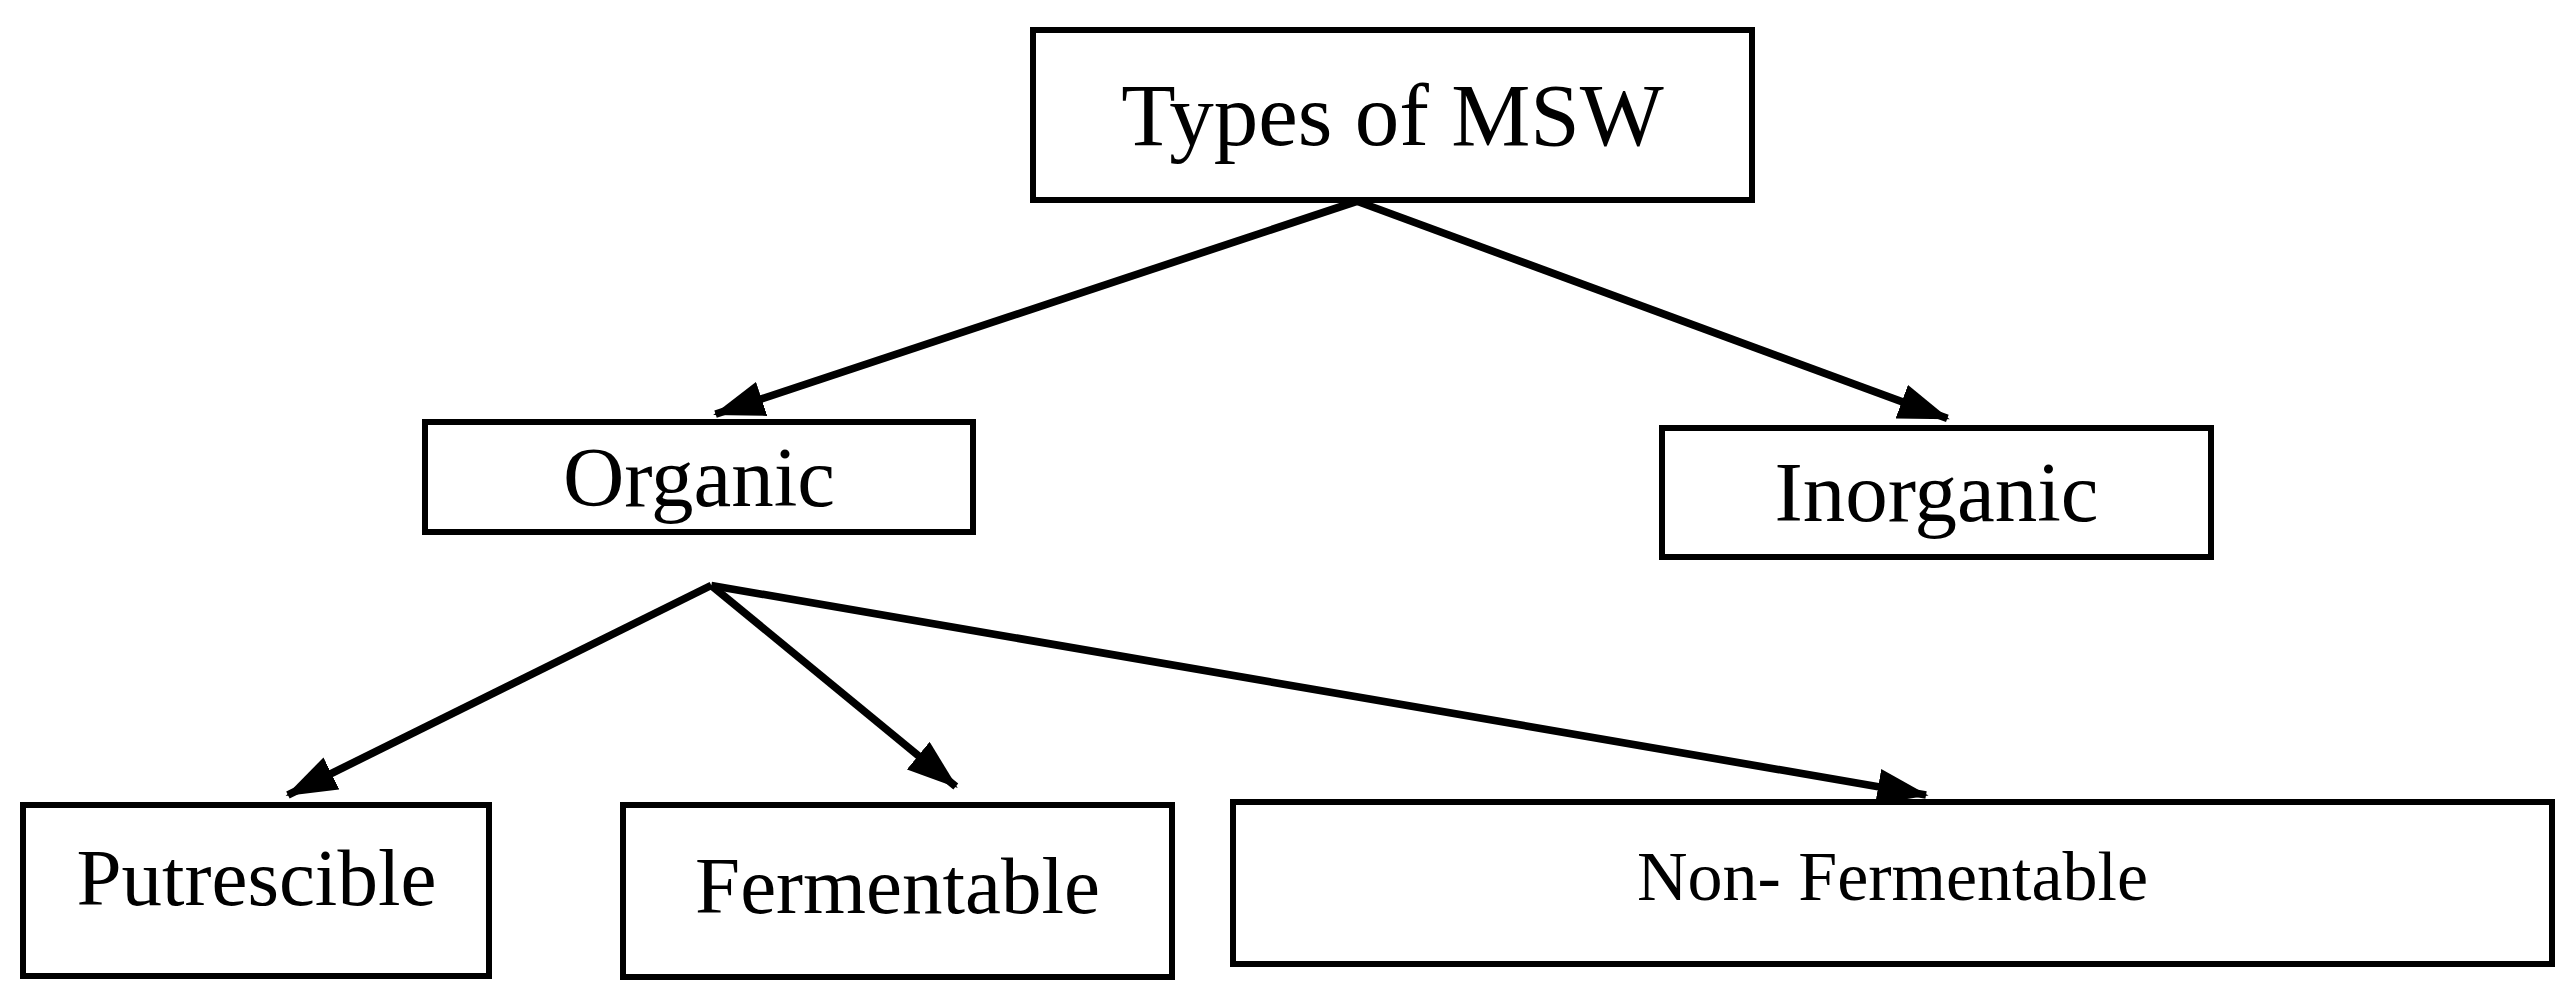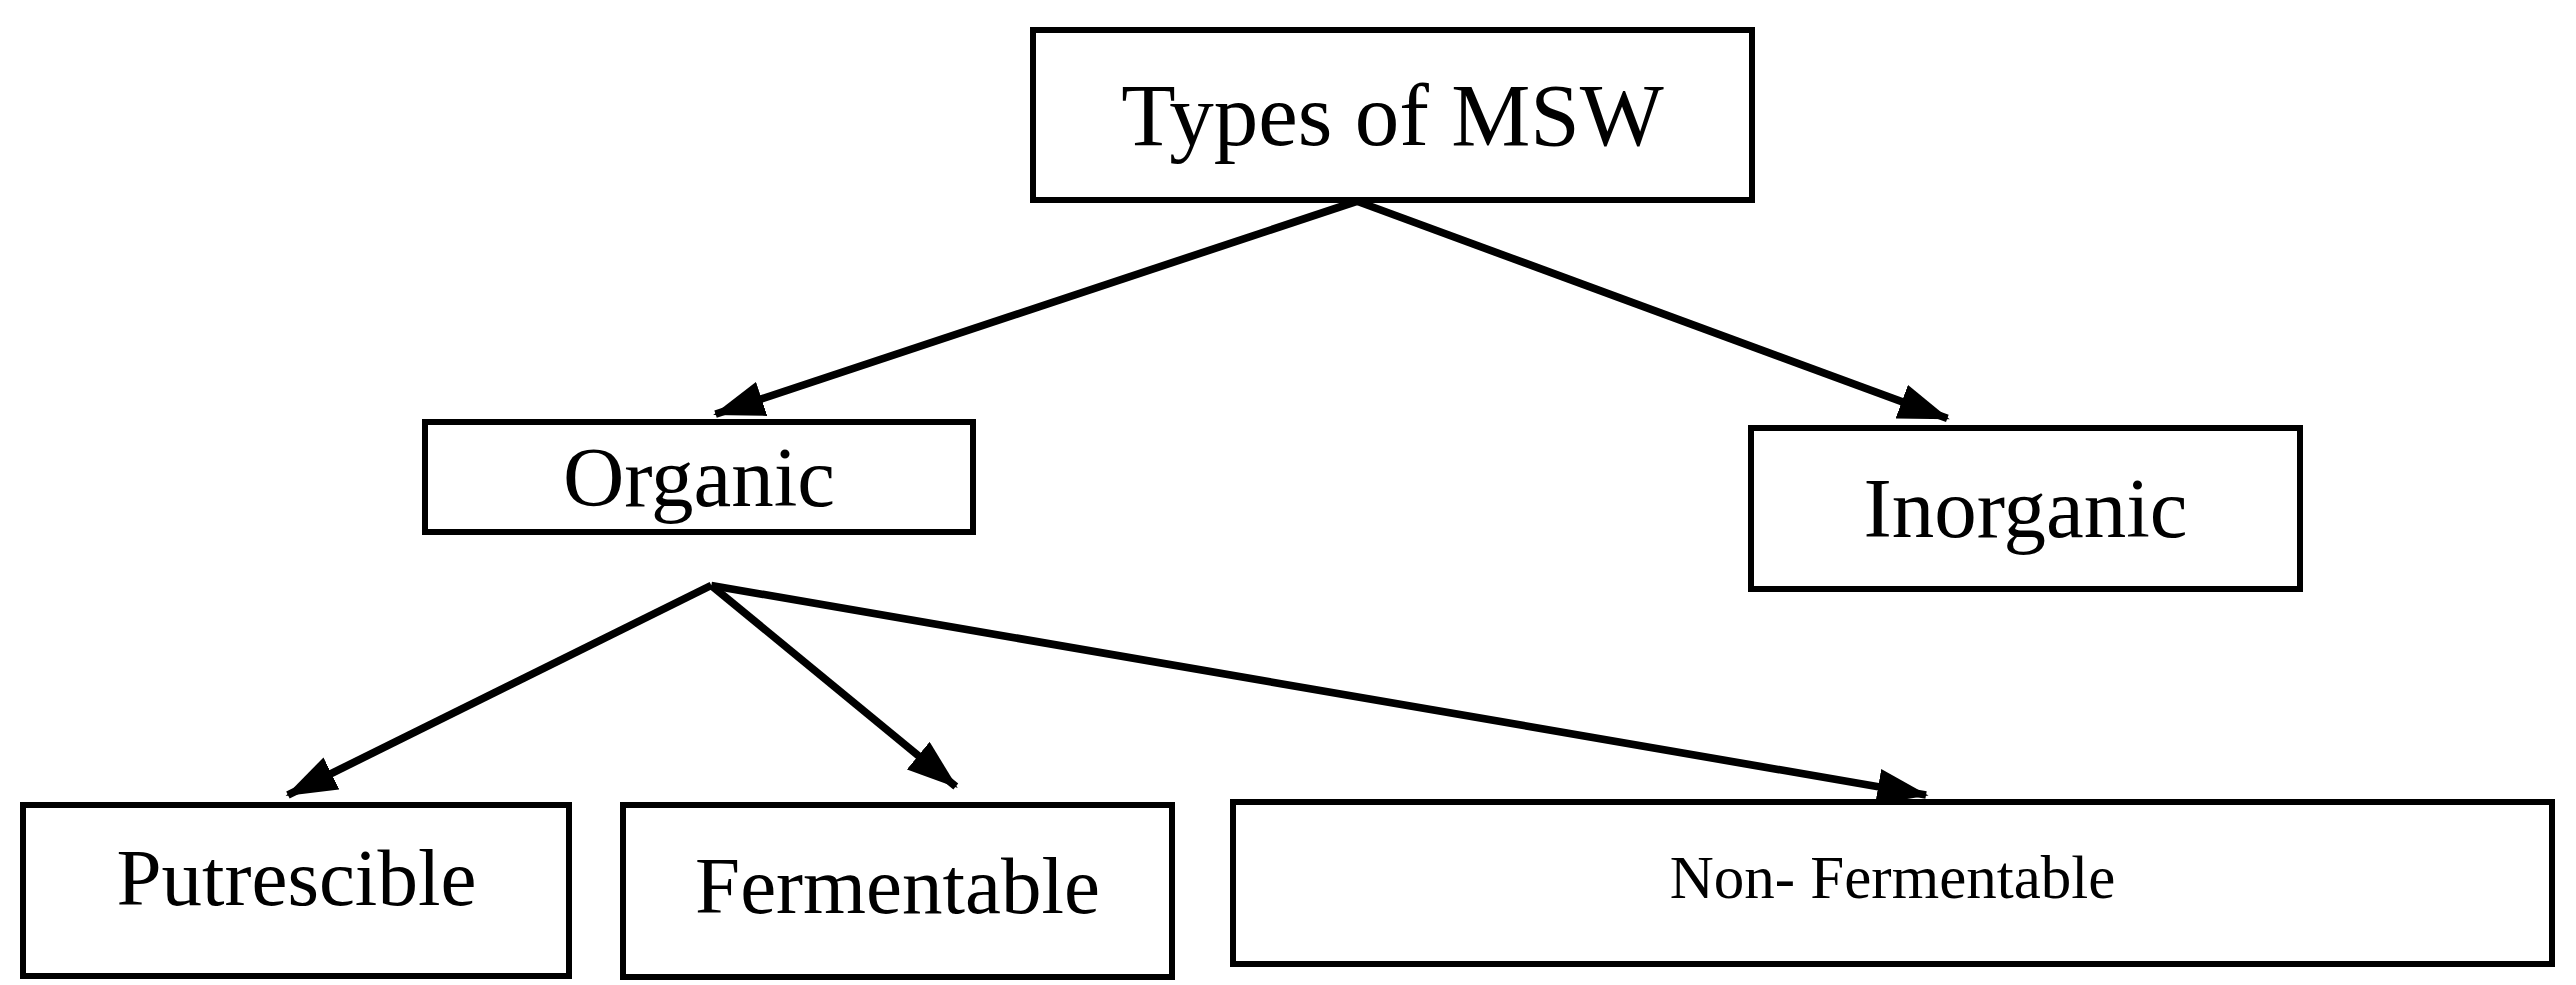--- a/index.html
+++ b/index.html
@@ -35,24 +35,24 @@
     background: #ffffff;
     display: flex;
     align-items: center;
     justify-content: center;
     text-align: center;
     line-height: 1;
     white-space: nowrap;
   }
   .node-root        { left: 1030px; top: 27px;  width: 725px;  height: 176px; font-size: 89px; }
   .node-organic     { left: 422px;  top: 419px; width: 554px;  height: 116px; font-size: 85px; }
-  .node-inorganic   { left: 1748px; top: 425px; width: 555px;  height: 167px; font-size: 85px; }
-  .node-putrescible { left: 20.4px;   top: 802px; width: 552px;  height: 177px; font-size: 81px; padding-bottom: 24px; }
+  .node-inorganic   { left: 1659px; top: 425px; width: 555px;  height: 135px; font-size: 85px; }
+  .node-putrescible { left: 20.4px;   top: 802px; width: 472px;  height: 177px; font-size: 81px; padding-bottom: 24px; }
   .node-fermentable { left: 620px;  top: 802px; width: 555px;  height: 178px; font-size: 81px; padding-bottom: 8.5px; }
-  .node-nonferm     { left: 1230px; top: 799px; width: 1325px; height: 168px; font-size: 61px; padding-bottom: 12px; }
+  .node-nonferm     { left: 1230px; top: 799px; width: 1325px; height: 168px; font-size: 70px; padding-bottom: 12px; }
 </style>
 </head>
 <body>
 
 <div class="canvas">
 
   <svg class="connectors" width="2576" height="986" viewBox="0 0 3024 1157" aria-hidden="true">
     <defs>
       <marker id="arrowhead" markerUnits="userSpaceOnUse" markerWidth="60" markerHeight="42" viewBox="0 0 10 7" refX="9.5" refY="3.5" orient="auto">
         <path d="M0 0 L10 3.5 L0 7 Z" fill="#000000"></path>

